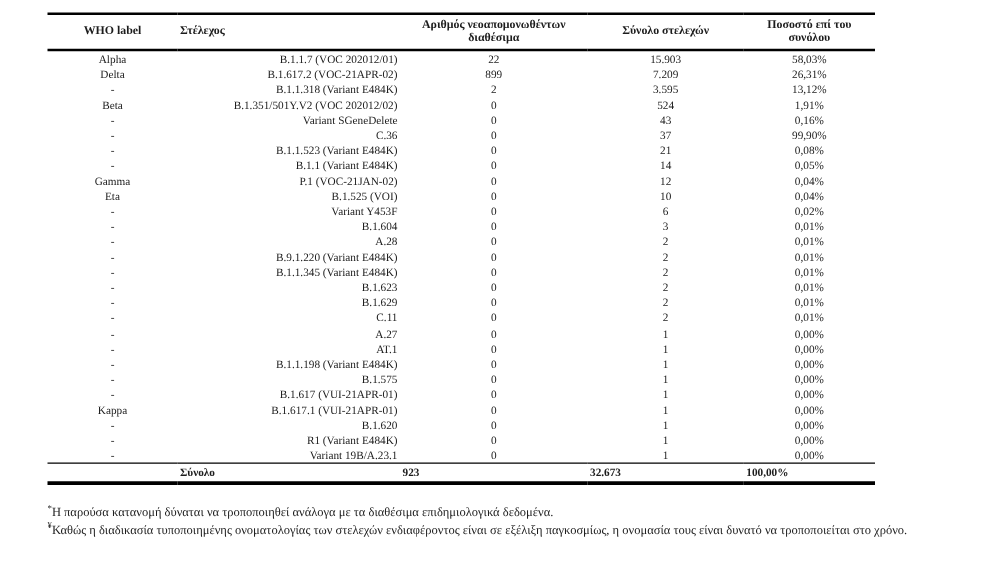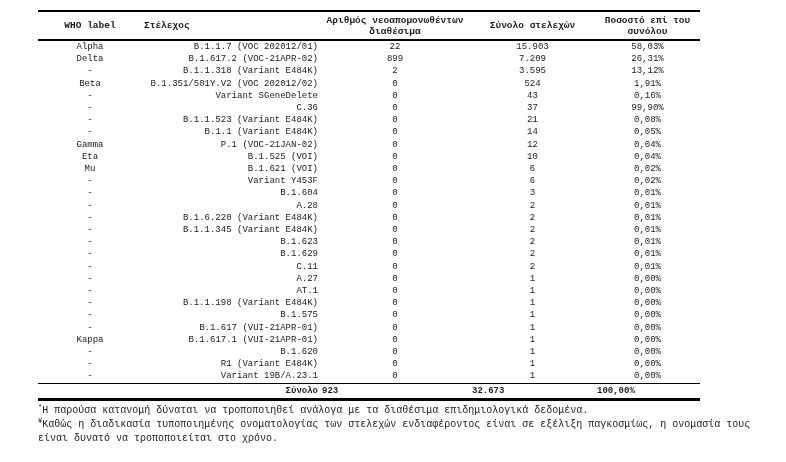--- a/index.html
+++ b/index.html
@@ -1,20 +1,20 @@
 <!DOCTYPE html>
 <html><head>
 <meta charset="utf-8">
 <style>
   html,body{margin:0;padding:0;background:#ffffff;}
   .page{
     position:relative;
     width:786px;height:462px;
     background:#ffffff;
-    font-family:Liberation Mono, monospace;
+    font-family:Liberation Serif, serif;
     color:#1c1c1c;
     overflow:hidden;
   }
   table.variant-table{
     position:absolute;left:38px;top:10px;
     width:662px;
     border-collapse:collapse;
     border-top:2.5px solid #000;
     border-bottom:3px solid #000;
     table-layout:fixed;
@@ -35,21 +35,21 @@
     font-size:9px;line-height:12.2px;height:12.2px;
     padding:0 2px;white-space:nowrap;overflow:hidden;
     text-align:center;vertical-align:middle;
   }
   tbody td.left{text-align:right;}
   tfoot tr{border-top:1.5px solid #000;}
   tfoot td{
     font-weight:bold;font-size:9px;line-height:14px;height:14px;
     padding:0 2px;text-align:left;vertical-align:middle;
   }
-  tfoot td.left{text-align:right;}
+  tfoot td.left{text-align:left;}
   .footnotes{
     position:absolute;left:38px;top:404px;width:714px;
     font-size:10px;line-height:14px;color:#1c1c1c;
   }
   .footnotes p{margin:0;}
   .footnotes sup{font-size:7px;line-height:0;}
 </style>
 </head>
 <body>
 
@@ -137,50 +137,43 @@
           <td>0,04%</td>
         </tr>
         <tr>
           <td>Eta</td>
           <td class="left">B.1.525 (VOI)</td>
           <td>0</td>
           <td>10</td>
           <td>0,04%</td>
         </tr>
         <tr>
-          <td>Mu</td>
-          <td class="left">B.1.621 (VOI)</td>
+          <td>-</td>
+          <td class="left">Variant Y453F</td>
           <td>0</td>
           <td>6</td>
           <td>0,02%</td>
         </tr>
         <tr>
           <td>-</td>
-          <td class="left">Variant Y453F</td>
-          <td>0</td>
-          <td>6</td>
-          <td>0,02%</td>
-        </tr>
-        <tr>
-          <td>-</td>
           <td class="left">B.1.604</td>
           <td>0</td>
           <td>3</td>
           <td>0,01%</td>
         </tr>
         <tr>
           <td>-</td>
           <td class="left">A.28</td>
           <td>0</td>
           <td>2</td>
           <td>0,01%</td>
         </tr>
         <tr>
           <td>-</td>
-          <td class="left">B.1.6.220 (Variant E484K)</td>
+          <td class="left">B.9.1.220 (Variant E484K)</td>
           <td>0</td>
           <td>2</td>
           <td>0,01%</td>
         </tr>
         <tr>
           <td>-</td>
           <td class="left">B.1.1.345 (Variant E484K)</td>
           <td>0</td>
           <td>2</td>
           <td>0,01%</td>

